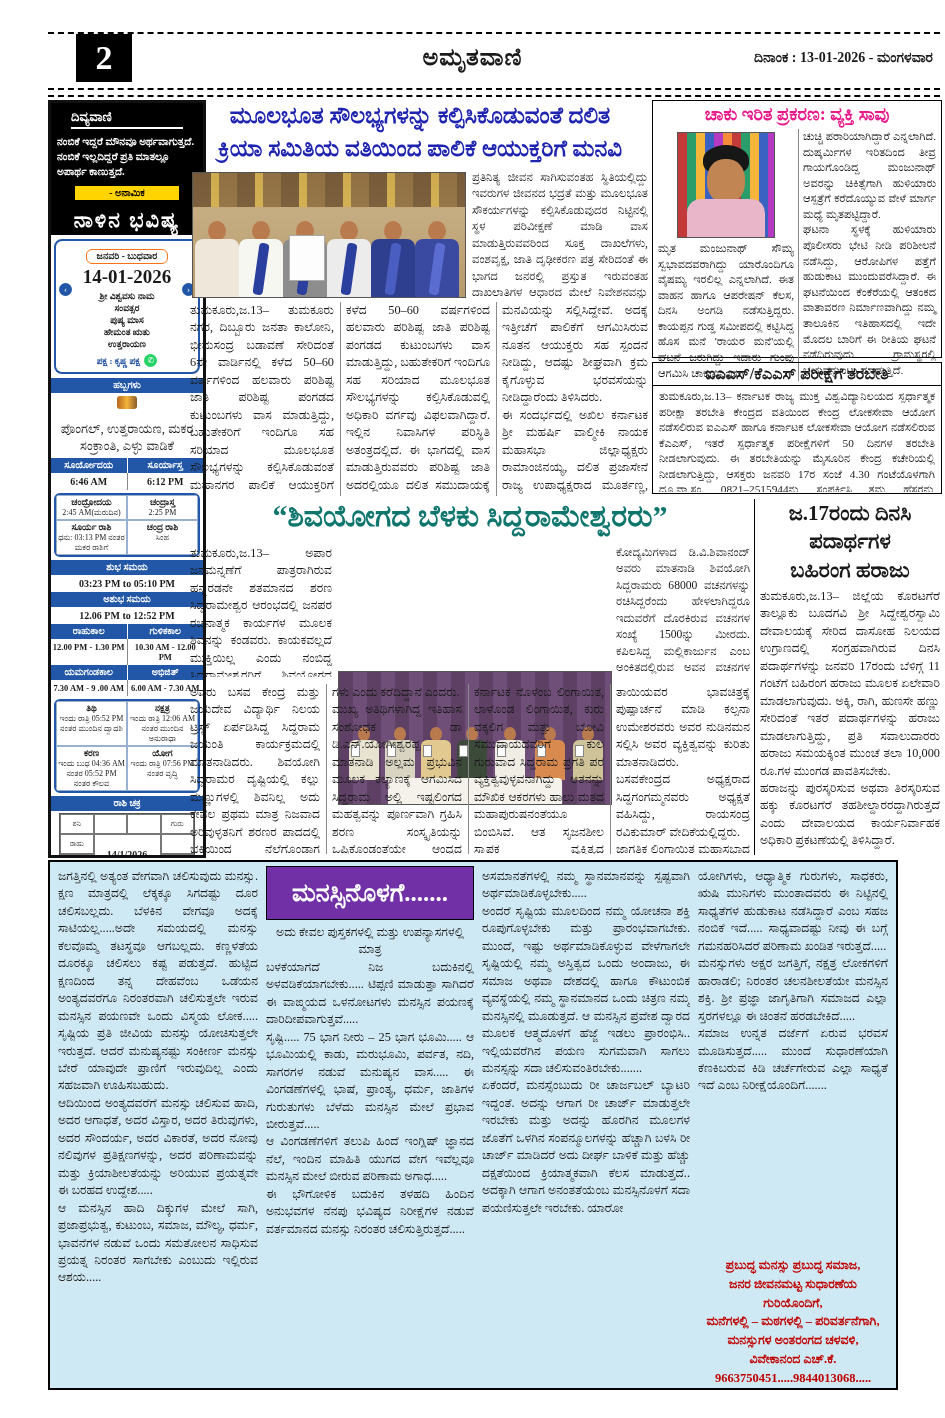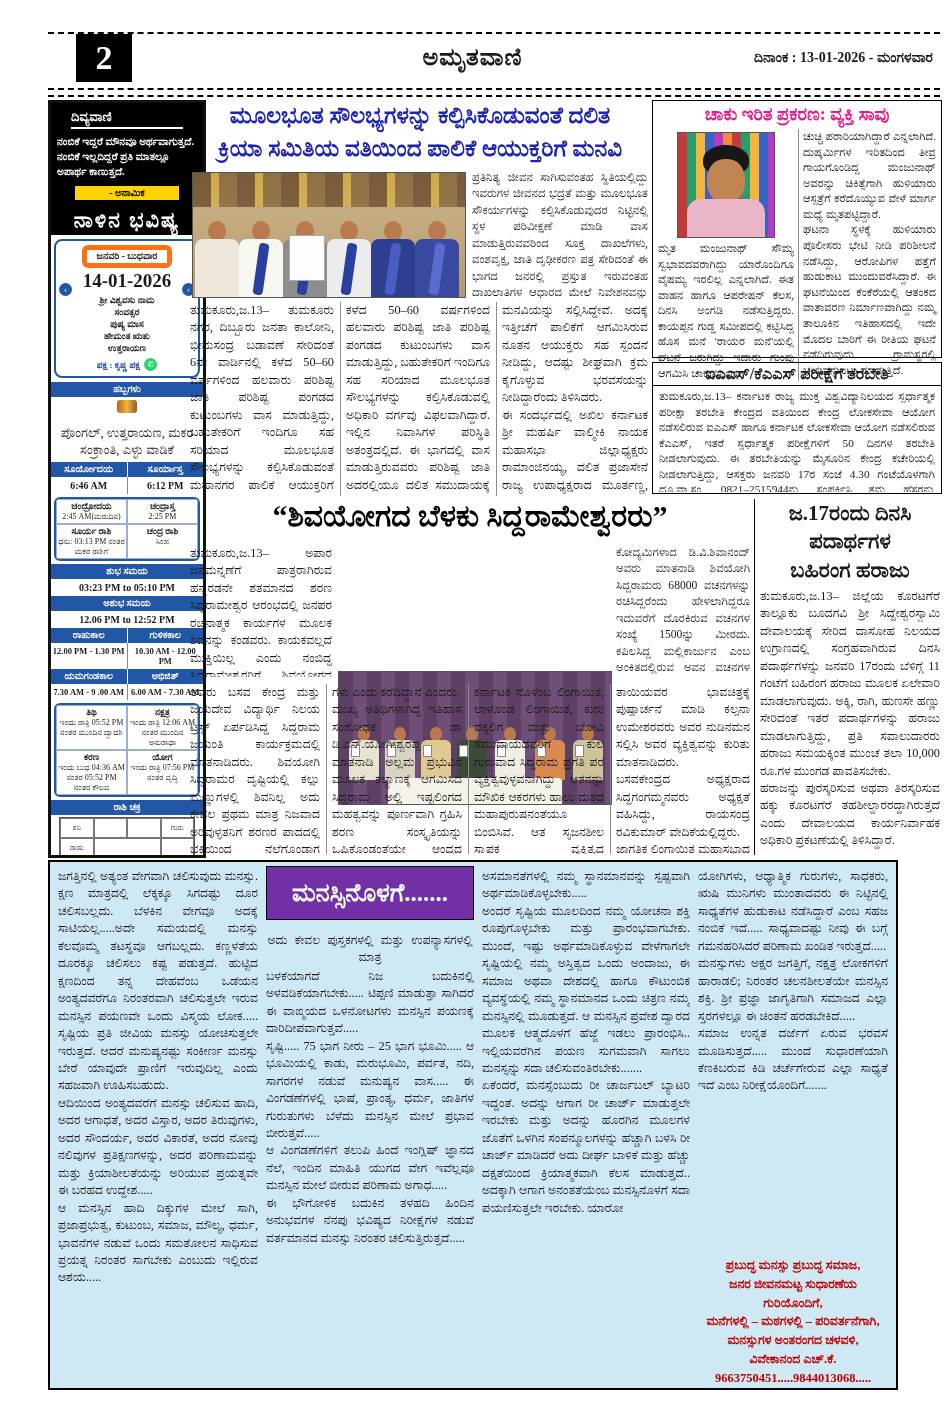--- a/index.html
+++ b/index.html
@@ -9,37 +9,37 @@
   .jtext{text-align:justify;white-space:pre-line;}
   .ctr{text-align:center;}
   
   .dash{border-top:2px dashed #000;height:0;}
   .pagenum{background:#000;color:#fff;font-weight:bold;font-size:34px;line-height:48px;text-align:center;font-family:"Liberation Serif",serif;}
   .masthead{font-size:24px;font-weight:bold;letter-spacing:1px;}
   .dateline{font-size:14px;font-weight:bold;}
   
   .h-main{color:#1f24b0;font-weight:bold;font-size:23px;line-height:1.35;}
   .h-knife{color:#e9188a;font-weight:bold;font-size:18px;}
-  .h-green{color:#000000;font-weight:bold;font-size:30px;}
+  .h-green{color:#0f766e;font-weight:bold;font-size:30px;}
   .h-ias{font-weight:bold;font-size:16px;}
   .h-auction{font-weight:bold;font-size:21px;line-height:1.35;}
   .bodytxt{font-size:12.3px;line-height:1.42;}
   .small{font-size:11.3px;line-height:1.38;}
   .vr{border-left:1px solid #8a8a8a;width:0;}
   .vrb{border-left:1px solid #000;width:0;}
   .boxed{border:1px solid #000;}
   
   .sidebar{border:3px solid #111;background:#fff;overflow:hidden;}
   .dv{background:#000;color:#fff;padding:4px 6px 6px;}
   .dv-title{background:#000;color:#fff;font-size:13px;font-weight:bold;text-align:left;padding:2px 0;border-bottom:2px solid #fff;margin:0 14px 5px;}
   .dv-quote{font-size:10.5px;line-height:1.45;font-weight:bold;}
   .dv-author{background:#ffd400;color:#000;font-size:10px;font-weight:bold;text-align:center;margin:6px 18px 0;padding:1px 0;}
   .forecast{background:#000;color:#fff;font-size:21px;font-weight:bold;text-align:center;padding:2px 0;letter-spacing:2px;}
   .cal{border:2px solid #2157a6;border-radius:8px;margin:4px 3px;padding:4px 2px;position:relative;text-align:center;background:#fff;}
-  .cal-h{border:5px solid #f97316;border-radius:6px;display:inline-block;padding:1px 10px;font-size:9.5px;font-weight:bold;}
+  .cal-h{border:1px solid #f97316;border-radius:6px;display:inline-block;padding:1px 10px;font-size:9.5px;font-weight:bold;}
   .cal-date{font-size:19px;font-weight:bold;margin:2px 0;}
   .cal-l{font-size:9px;font-weight:bold;line-height:1.35;}
   .cal-p{font-size:9px;font-weight:bold;color:#1f4fa0;display:inline-block;}
   .navbtn{position:absolute;top:42px;width:13px;height:13px;border-radius:50%;background:#2157a6;color:#fff;font-size:9px;line-height:13px;text-align:center;}
   .wa{display:inline-block;width:13px;height:13px;border-radius:50%;background:#25d366;color:#fff;font-size:8px;line-height:13px;text-align:center;vertical-align:middle;}
   .sb-h{background:#2157a6;color:#fff;font-size:9.5px;font-weight:bold;text-align:center;padding:2px 0;}
   .sb-row{display:flex;}
   .sb-row>div{flex:1;}
   .sb-val{font-size:10px;font-weight:bold;text-align:center;padding:3px 1px;}
   .sb-box{border:2px solid #2157a6;border-radius:6px;margin:3px 3px;overflow:hidden;}
@@ -310,21 +310,21 @@
     <div class="bodytxt jtext" style="margin-top:4px;height:262px;overflow:hidden;">ತುಮಕೂರು,ಜ.13– ಜಿಲ್ಲೆಯ ಕೊರಟಗೆರೆ ತಾಲ್ಲೂಕು ಬೂದಗವಿ ಶ್ರೀ ಸಿದ್ದೇಶ್ವರಸ್ವಾಮಿ ದೇವಾಲಯಕ್ಕೆ ಸೇರಿದ ದಾಸೋಹ ನಿಲಯದ ಉಗ್ರಾಣದಲ್ಲಿ ಸಂಗ್ರಹವಾಗಿರುವ ದಿನಸಿ ಪದಾರ್ಥಗಳನ್ನು ಜನವರಿ 17ರಂದು ಬೆಳಿಗ್ಗೆ 11 ಗಂಟೆಗೆ ಬಹಿರಂಗ ಹರಾಜು ಮೂಲಕ ಏಲೇವಾರಿ ಮಾಡಲಾಗುವುದು. ಅಕ್ಕಿ, ರಾಗಿ, ಹುಣಸೇ ಹಣ್ಣು ಸೇರಿದಂತೆ ಇತರೆ ಪದಾರ್ಥಗಳನ್ನು ಹರಾಜು ಮಾಡಲಾಗುತ್ತಿದ್ದು, ಪ್ರತಿ ಸವಾಲುದಾರರು ಹರಾಜು ಸಮಯಕ್ಕಿಂತ ಮುಂಚೆ ತಲಾ 10,000 ರೂ.ಗಳ ಮುಂಗಡ ಪಾವತಿಸಬೇಕು.
 ಹರಾಜನ್ನು ಪುರಸ್ಕರಿಸುವ ಅಥವಾ ತಿರಸ್ಕರಿಸುವ ಹಕ್ಕು ಕೊರಟಗೆರೆ ತಹಶೀಲ್ದಾರರದ್ದಾಗಿರುತ್ತದೆ ಎಂದು ದೇವಾಲಯದ ಕಾರ್ಯನಿರ್ವಾಹಕ ಅಧಿಕಾರಿ ಪ್ರಕಟಣೆಯಲ್ಲಿ ತಿಳಿಸಿದ್ದಾರೆ.</div>
   </div>
 
   <div class="abs opinion" style="left:48px;top:860px;width:846px;height:526px;">
     <div class="abs bodytxt jtext" style="left:8px;top:6px;width:200px;height:510px;overflow:hidden;">ಜಗತ್ತಿನಲ್ಲಿ ಅತ್ಯಂತ ವೇಗವಾಗಿ ಚಲಿಸುವುದು ಮನಸ್ಸು. ಕ್ಷಣ ಮಾತ್ರದಲ್ಲಿ ಲೆಕ್ಕಕ್ಕೂ ಸಿಗದಷ್ಟು ದೂರ ಚಲಿಸಬಲ್ಲದು. ಬೆಳಕಿನ ವೇಗವೂ ಅದಕ್ಕೆ ಸಾಟಿಯಲ್ಲ.....ಅದೇ ಸಮಯದಲ್ಲಿ ಮನಸ್ಸು ಕೆಲವೊಮ್ಮೆ ತಟಸ್ಥವೂ ಆಗಬಲ್ಲದು. ಕಣ್ಣಳತೆಯ ದೂರಕ್ಕೂ ಚಲಿಸಲು ಕಷ್ಟ ಪಡುತ್ತದೆ. ಹುಟ್ಟಿದ ಕ್ಷಣದಿಂದ ತನ್ನ ದೇಹವೆಂಬ ಒಡೆಯನ ಅಂತ್ಯದವರೆಗೂ ನಿರಂತರವಾಗಿ ಚಲಿಸುತ್ತಲೇ ಇರುವ ಮನಸ್ಸಿನ ಪಯಣವೇ ಒಂದು ವಿಸ್ಮಯ ಲೋಕ..... ಸೃಷ್ಟಿಯ ಪ್ರತಿ ಜೀವಿಯ ಮನಸ್ಸು ಯೋಚಿಸುತ್ತಲೇ ಇರುತ್ತದೆ. ಆದರೆ ಮನುಷ್ಯನಷ್ಟು ಸಂಕೀರ್ಣ ಮನಸ್ಸು ಬೇರೆ ಯಾವುದೇ ಪ್ರಾಣಿಗೆ ಇರುವುದಿಲ್ಲ ಎಂದು ಸಹಜವಾಗಿ ಊಹಿಸಬಹುದು.
 ಆದಿಯಿಂದ ಅಂತ್ಯದವರೆಗೆ ಮನಸ್ಸು ಚಲಿಸುವ ಹಾದಿ, ಅದರ ಆಗಾಧತೆ, ಅದರ ವಿಸ್ತಾರ, ಅದರ ತಿರುವುಗಳು, ಅದರ ಸೌಂದರ್ಯ, ಅದರ ವಿಕಾರತೆ, ಅದರ ನೋವು ನಲಿವುಗಳ ಪ್ರತಿಕ್ಷಣಗಳನ್ನು, ಅದರ ಪರಿಣಾಮವನ್ನು ಮತ್ತು ಕ್ರಿಯಾಶೀಲತೆಯನ್ನು ಅರಿಯುವ ಪ್ರಯತ್ನವೇ ಈ ಬರಹದ ಉದ್ದೇಶ.....
 ಆ ಮನಸ್ಸಿನ ಹಾದಿ ದಿಕ್ಕುಗಳ ಮೇಲೆ ಸಾಗಿ, ಪ್ರಜಾಪ್ರಭುತ್ವ, ಕುಟುಂಬ, ಸಮಾಜ, ಮೌಲ್ಯ, ಧರ್ಮ, ಭಾವನೆಗಳ ನಡುವೆ ಒಂದು ಸಮತೋಲನ ಸಾಧಿಸುವ ಪ್ರಯತ್ನ ನಿರಂತರ ಸಾಗಬೇಕು ಎಂಬುದು ಇಲ್ಲಿರುವ ಆಶಯ.....</div>
     <div class="abs" style="left:216px;top:4px;width:208px;height:514px;">
       <div class="purple" style="height:52px;">ಮನಸ್ಸಿನೊಳಗೆ.......</div>
-      <div class="bodytxt ctr" style="margin-top:13px;font-family:Liberation Mono, monospace;">ಅದು ಕೇವಲ ಪುಸ್ತಕಗಳಲ್ಲಿ ಮತ್ತು ಉಪನ್ಯಾಸಗಳಲ್ಲಿ ಮಾತ್ರ</div>
+      <div class="bodytxt ctr" style="margin-top:4px;">ಅದು ಕೇವಲ ಪುಸ್ತಕಗಳಲ್ಲಿ ಮತ್ತು ಉಪನ್ಯಾಸಗಳಲ್ಲಿ ಮಾತ್ರ</div>
       <div class="bodytxt jtext" style="height:432px;overflow:hidden;">ಬಳಕೆಯಾಗದೆ ನಿಜ ಬದುಕಿನಲ್ಲಿ ಅಳವಡಿಕೆಯಾಗಬೇಕು..... ಟಿಪ್ಪಣಿ ಮಾಡುತ್ತಾ ಸಾಗಿದರೆ ಈ ವಾಙ್ಮಯದ ಒಳನೋಟಗಳು ಮನಸ್ಸಿನ ಪಯಣಕ್ಕೆ ದಾರಿದೀಪವಾಗುತ್ತವೆ.....
 ಸೃಷ್ಟಿ..... 75 ಭಾಗ ನೀರು – 25 ಭಾಗ ಭೂಮಿ..... ಆ ಭೂಮಿಯಲ್ಲಿ ಕಾಡು, ಮರುಭೂಮಿ, ಪರ್ವತ, ನದಿ, ಸಾಗರಗಳ ನಡುವೆ ಮನುಷ್ಯನ ವಾಸ..... ಈ ವಿಂಗಡಣೆಗಳಲ್ಲಿ ಭಾಷೆ, ಪ್ರಾಂತ್ಯ, ಧರ್ಮ, ಜಾತಿಗಳ ಗುರುತುಗಳು ಬೆಳೆದು ಮನಸ್ಸಿನ ಮೇಲೆ ಪ್ರಭಾವ ಬೀರುತ್ತವೆ.....
 ಆ ವಿಂಗಡಣೆಗಳಿಗೆ ತಲುಪಿ ಹಿಂದೆ ಇಂಗ್ಲಿಷ್ ಜ್ಞಾನದ ನೆಲೆ, ಇಂದಿನ ಮಾಹಿತಿ ಯುಗದ ವೇಗ ಇವೆಲ್ಲವೂ ಮನಸ್ಸಿನ ಮೇಲೆ ಬೀರುವ ಪರಿಣಾಮ ಅಗಾಧ.....
 ಈ ಭೌಗೋಳಿಕ ಬದುಕಿನ ತಳಹದಿ ಹಿಂದಿನ ಅನುಭವಗಳ ನೆನಪು ಭವಿಷ್ಯದ ನಿರೀಕ್ಷೆಗಳ ನಡುವೆ ವರ್ತಮಾನದ ಮನಸ್ಸು ನಿರಂತರ ಚಲಿಸುತ್ತಿರುತ್ತದೆ.....</div>
     </div>
     <div class="abs bodytxt jtext" style="left:432px;top:6px;width:208px;height:510px;overflow:hidden;">ಅಸಮಾನತೆಗಳಲ್ಲಿ ನಮ್ಮ ಸ್ಥಾನಮಾನವನ್ನು ಸ್ಪಷ್ಟವಾಗಿ ಅರ್ಥಮಾಡಿಕೊಳ್ಳಬೇಕು.....
 ಅಂದರೆ ಸೃಷ್ಟಿಯ ಮೂಲದಿಂದ ನಮ್ಮ ಯೋಚನಾ ಶಕ್ತಿ ರೂಪುಗೊ‌ಳ್ಳಬೇಕು ಮತ್ತು ಪ್ರಾರಂಭವಾಗಬೇಕು. ಮುಂದೆ, ಇಷ್ಟು ಅರ್ಥಮಾಡಿಕೊಳ್ಳುವ ವೇಳೆಗಾಗಲೇ ಸೃಷ್ಟಿಯಲ್ಲಿ ನಮ್ಮ ಅಸ್ತಿತ್ವದ ಒಂದು ಅಂದಾಜು, ಈ ಸಮಾಜ ಅಥವಾ ದೇಶದಲ್ಲಿ ಹಾಗೂ ಕೌಟುಂಬಿಕ ವ್ಯವಸ್ಥೆಯಲ್ಲಿ ನಮ್ಮ ಸ್ಥಾನಮಾನದ ಒಂದು ಚಿತ್ರಣ ನಮ್ಮ ಮನಸ್ಸಿನಲ್ಲಿ ಮೂಡುತ್ತದೆ. ಆ ಮನಸ್ಸಿನ ಪ್ರವೇಶ ದ್ವಾರದ ಮೂಲಕ ಆತ್ಮದೊಳಗೆ ಹೆಜ್ಜೆ ಇಡಲು ಪ್ರಾರಂಭಿಸಿ.. ಇಲ್ಲಿಯವರೆಗಿನ ಪಯಣ ಸುಗಮವಾಗಿ ಸಾಗಲು ಮನಸ್ಸನ್ನು ಸದಾ ಚಲಿಸುವಂತಿರಬೇಕು.......
 ಏಕೆಂದರೆ, ಮನಸ್ಸೆಂಬುದು ರೀ ಚಾರ್ಜಬಲ್ ಬ್ಯಾಟರಿ ಇದ್ದಂತೆ. ಅದನ್ನು ಆಗಾಗ ರೀ ಚಾರ್ಜ್ ಮಾಡುತ್ತಲೇ ಇರಬೇಕು ಮತ್ತು ಅದನ್ನು ಹೊರಗಿನ ಮೂಲಗಳ ಜೊತೆಗೆ ಒಳಗಿನ ಸಂಪನ್ಮೂಲಗಳನ್ನು ಹೆಚ್ಚಾಗಿ ಬಳಸಿ ರೀ ಚಾರ್ಜ್ ಮಾಡಿದರೆ ಅದು ದೀರ್ಘ ಬಾಳಿಕೆ ಮತ್ತು ಹೆಚ್ಚು ದಕ್ಷತೆಯಿಂದ ಕ್ರಿಯಾತ್ಮಕವಾಗಿ ಕೆಲಸ ಮಾಡುತ್ತದೆ.. ಅದಕ್ಕಾಗಿ ಆಗಾಗ ಅನಂತತೆಯೆಂಬ ಮನಸ್ಸಿನೊಳಗೆ ಸದಾ ಪಯಣಿಸುತ್ತಲೇ ಇರಬೇಕು. ಯಾರೋ</div>
     <div class="abs" style="left:648px;top:6px;width:190px;height:510px;">
       <div class="bodytxt jtext" style="height:388px;overflow:hidden;">ಯೋಗಿಗಳು, ಆಧ್ಯಾತ್ಮಿಕ ಗುರುಗಳು, ಸಾಧಕರು, ಋಷಿ ಮುನಿಗಳು ಮುಂತಾದವರು ಈ ನಿಟ್ಟಿನಲ್ಲಿ ಸಾಧ್ಯತೆಗಳ ಹುಡುಕಾಟ ನಡೆಸಿದ್ದಾರೆ ಎಂಬ ಸಹಜ ನಂಬಿಕೆ ಇದೆ..... ಸಾಧ್ಯವಾದಷ್ಟು ನೀವು ಈ ಬಗ್ಗೆ ಗಮನಹರಿಸಿದರೆ ಪರಿಣಾಮ ಖಂಡಿತ ಇರುತ್ತದೆ.....

